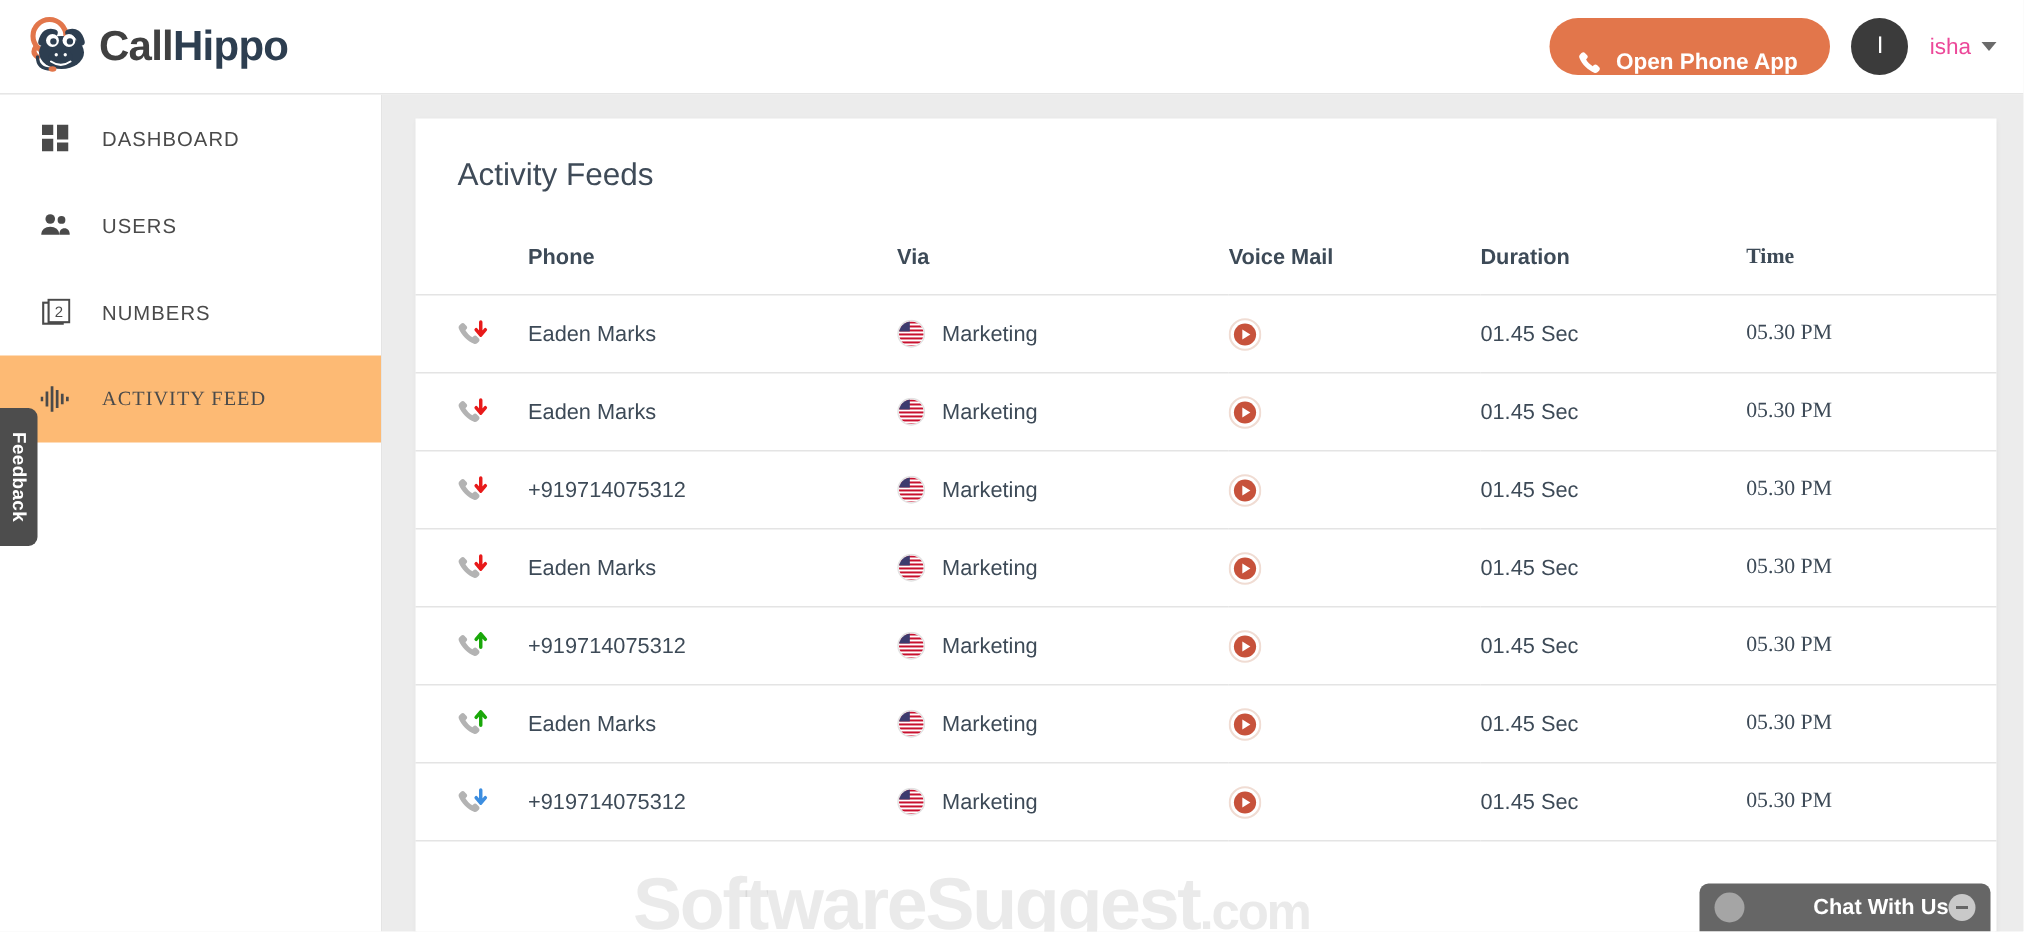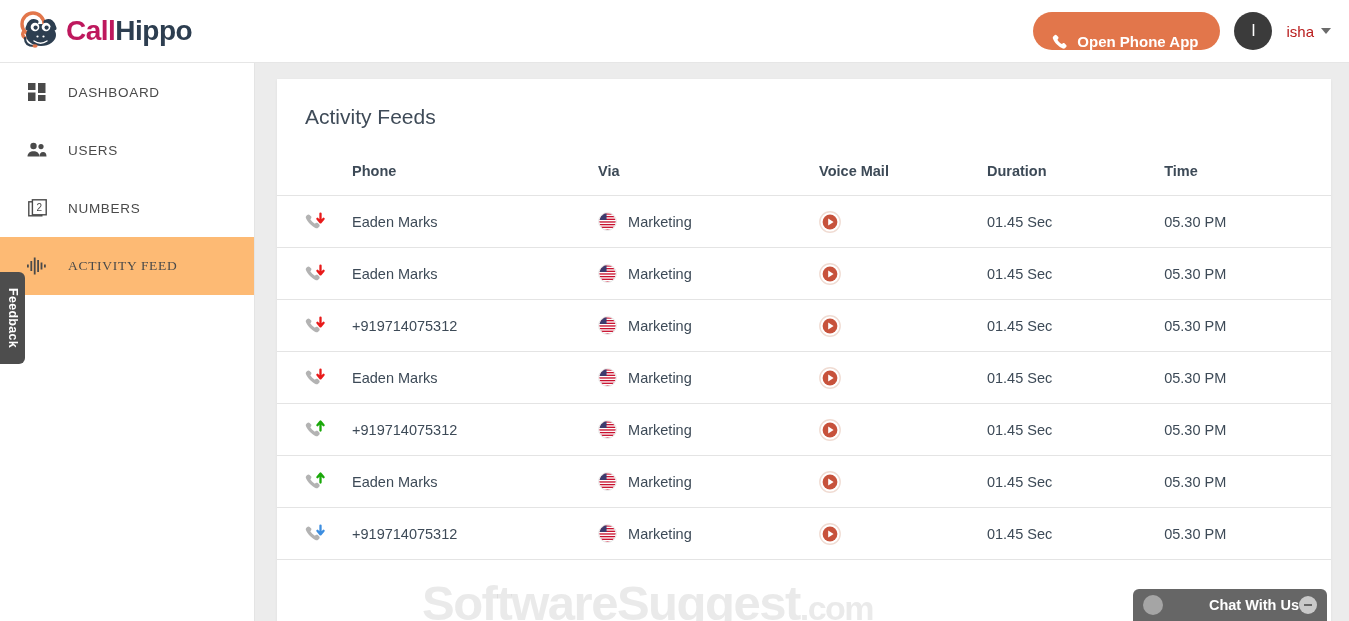--- a/index.html
+++ b/index.html
@@ -19,21 +19,21 @@
     border-bottom: 1px solid #e6e6e6;
     display: flex; align-items: center;
     z-index: 20;
   }
   .logo-wrap { display: flex; align-items: center; margin-left: 20px; }
   .logo-mark { width: 44px; height: 40px; flex: 0 0 auto; }
   .logo-text {
     font-size: 28px; font-weight: bold; letter-spacing: -0.5px;
     margin-left: 2px;
   }
-  .logo-text .call { color: #be185d; }
+  .logo-text .call { color: #404040; }
   .logo-text .hippo { color: #2d3e50; }
 
   .header-right {
     margin-left: auto; margin-right: 18px;
     display: flex; align-items: center; gap: 14px;
   }
   .open-app-btn {
     display: flex; align-items: flex-end; gap: 9px;
     background: #e2764b; color: #fff;
     border: none; border-radius: 22px;
@@ -43,21 +43,21 @@
     cursor: pointer;
   }
   .open-app-btn svg { display: block; }
   .avatar {
     width: 38px; height: 38px; border-radius: 50%;
     background: #3b3b3b; color: #fff;
     display: flex; align-items: center; justify-content: center;
     font-size: 16px; font-weight: 500;
   }
   .user-name {
-    font-size: 15px; color: #b91c1c;
+    font-size: 15px; color: #ec4899;
     display: flex; align-items: center; gap: 7px;
     cursor: pointer;
   }
   .caret {
     width: 0; height: 0;
     border-left: 5px solid transparent;
     border-right: 5px solid transparent;
     border-top: 6px solid #6b6b6b;
   }
 
@@ -136,21 +136,21 @@
     font-size: 14.5px; color: #3d4a57;
     height: 52px;
     border-bottom: 1px solid #e4e4e4;
     vertical-align: middle;
   }
   .tbl tr td:first-child, .tbl tr th:first-child { padding-left: 28px; width: 72px; }
   .col-phone { width: 236px; }
   .col-via { width: 212px; }
   .col-vm { width: 161px; }
   .col-dur { width: 170px; }
-  .col-time { width: 160px; }
+  .col-time { width: 160px; font-family: Liberation Serif, serif; }
 
   .via-cell { display: flex; align-items: center; gap: 11px; }
   .flag { width: 19px; height: 19px; flex: 0 0 19px; }
   .play-btn { cursor: pointer; display: block; }
   .dir-icon { display: block; }
 
   
   .watermark {
     position: absolute; left: 145px; top: 496px;
     font-size: 49px; font-weight: bold;

